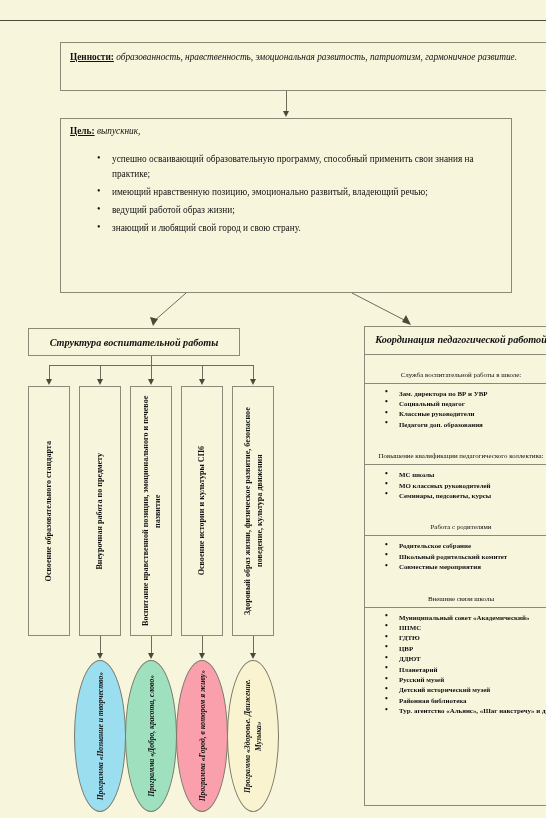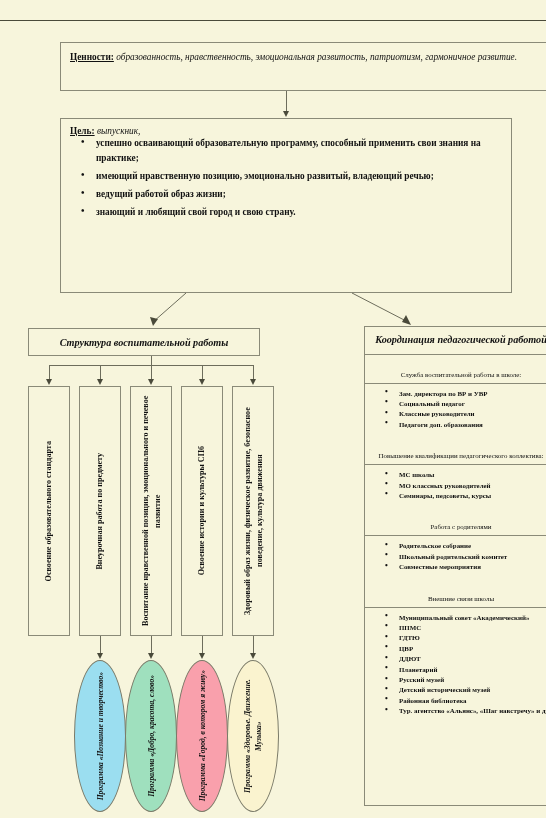--- a/index.html
+++ b/index.html
@@ -35,31 +35,31 @@
 
   
   #values-box{left:60px;top:42px;width:488px;height:49px;padding:7px 9px;}
   #values-box .t{font-size:9.3px;line-height:14px;}
   .lead{font-weight:bold;text-decoration:underline;font-style:normal;}
   .ital{font-style:italic;}
 
   
   #goal-box{left:60px;top:118px;width:452px;height:175px;padding:7px 9px 6px 9px;}
   #goal-head{font-size:9.3px;margin-bottom:0;}
-  #goal-list{margin:0;padding:0;list-style:none;font-weight:bold;}
+  #goal-list{margin:16px;padding:0;list-style:none;}
   #goal-list li{
     position:relative;font-size:9.3px;line-height:14.6px;
     padding-left:26px;margin-bottom:3.5px;
   }
   #goal-list li:before{
     content:"•";position:absolute;left:11px;top:-1px;font-size:10px;
   }
 
   
-  #structure-header{left:28px;top:328px;width:232px;height:28px;}
+  #structure-header{left:28px;top:328px;width:212px;height:28px;}
   #structure-header .t{
     font-size:10.2px;font-style:italic;font-weight:bold;
     text-align:center;line-height:28px;
   }
 
   
   .vline{position:absolute;width:1px;background:#6d6d5c;}
   .hline{position:absolute;height:1px;background:#6d6d5c;}
   .arrow-down{
     position:absolute;width:0;height:0;

